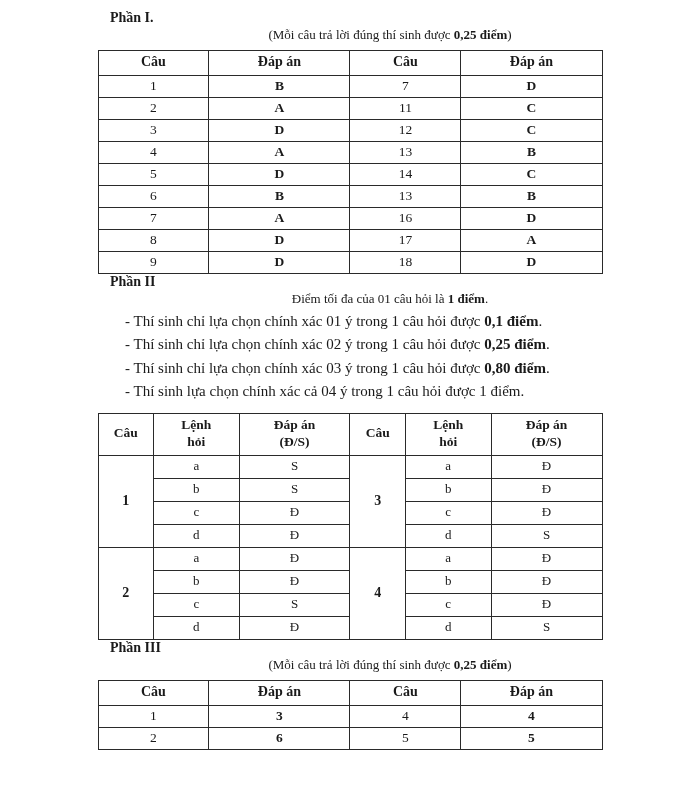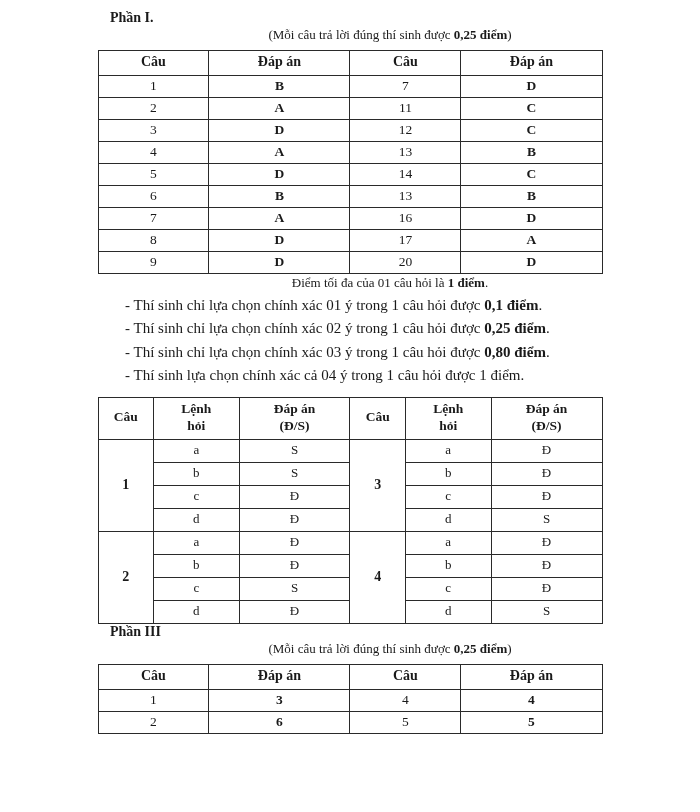--- a/index.html
+++ b/index.html
@@ -196,28 +196,29 @@
         </tr>
         <tr>
           <td class="num">8</td>
           <td class="ans">D</td>
           <td class="num">17</td>
           <td class="ans">A</td>
         </tr>
         <tr>
           <td class="num">9</td>
           <td class="ans">D</td>
-          <td class="num">20</td>
+          <td class="num">18</td>
           <td class="ans">D</td>
         </tr>
       </tbody>
     </table>
   </div>
 
   <div class="section">
+    <div class="section-title">Phần II</div>
     <div class="section-note"><span>Điểm tối đa của 01 câu hỏi là </span><b>1 điểm</b><span>.</span></div>
 
     <div class="bullets">
       <div class="bullet"><span>- Thí sinh chỉ lựa chọn chính xác 01 ý trong 1 câu hỏi được </span><b>0,1 điểm</b><span>.</span></div>
       <div class="bullet"><span>- Thí sinh chỉ lựa chọn chính xác 02 ý trong 1 câu hỏi được </span><b>0,25 điểm</b><span>.</span></div>
       <div class="bullet"><span>- Thí sinh chỉ lựa chọn chính xác 03 ý trong 1 câu hỏi được </span><b>0,80 điểm</b><span>.</span></div>
       <div class="bullet"><span>- Thí sinh lựa chọn chính xác cả 04 ý trong 1 câu hỏi được 1 điểm</span><b></b><span>.</span></div>
     </div>
 
     <table class="part2">

